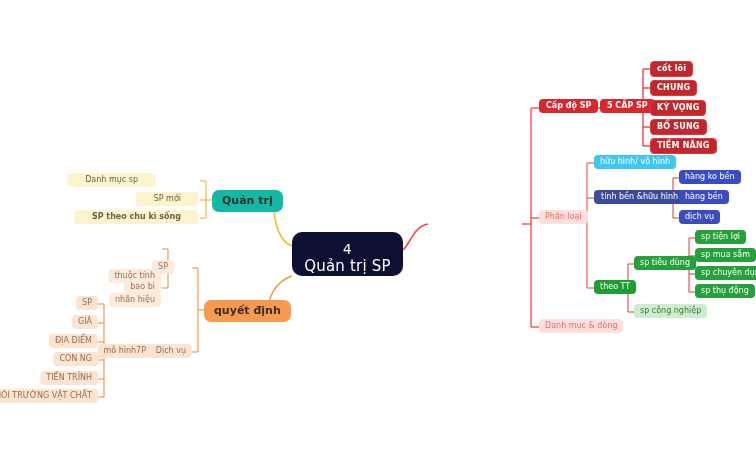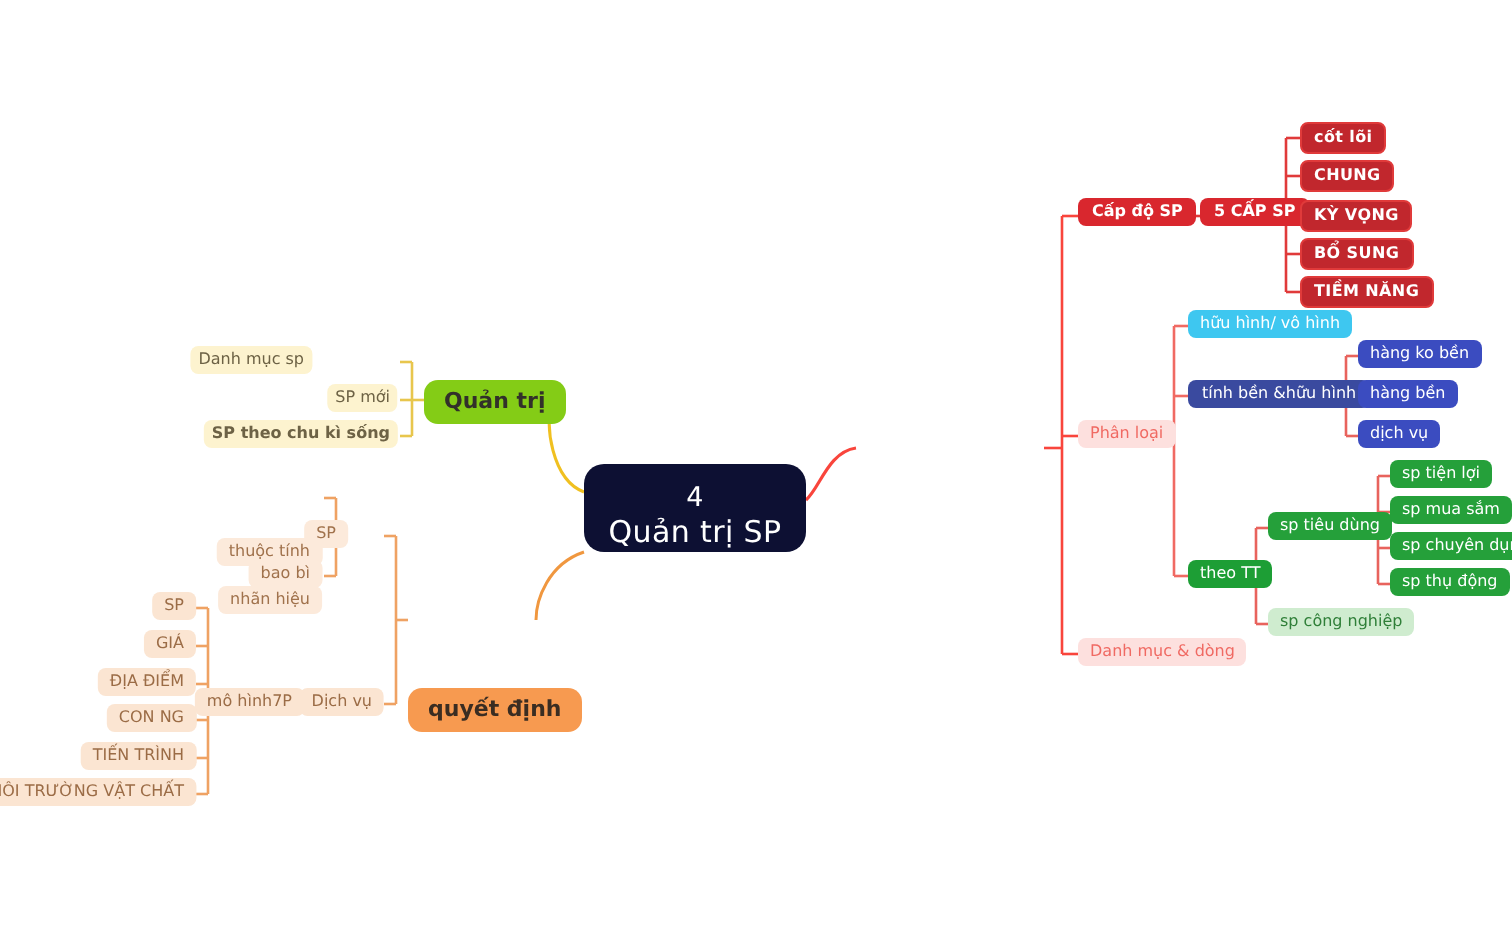--- a/index.html
+++ b/index.html
@@ -44,22 +44,22 @@
   .n-cyan{background:#3ec7f0;color:#ffffff;font-size:8px;border-radius:4px;padding:3px 6px;}
   .n-navy{background:#3a4a9f;color:#ffffff;font-size:8px;border-radius:4px;padding:3px 7px;}
   .n-blue{background:#3b4cc0;color:#ffffff;font-size:8px;border-radius:4px;padding:3px 6px;}
 
   
   .n-green-dark{background:#1d9e35;color:#ffffff;font-size:8px;border-radius:4px;padding:3px 6px;font-weight:normal;}
   .n-green{background:#25a03a;color:#ffffff;font-size:8px;border-radius:4px;padding:3px 6px;}
   .n-green-soft{background:#cfeccf;color:#2f7f38;font-size:8px;border-radius:4px;padding:3px 6px;}
 
   
-  .n-yellow{background:#84cc16;color:#32302a;font-size:11px;font-weight:bold;border-radius:7px;padding:5px 10px;}
-  .n-yellow-soft{background:#fdf3cf;color:#6d6245;font-size:8px;border-radius:4px;padding:3px 4px;}
+  .n-yellow{background:#14b8a6;color:#32302a;font-size:11px;font-weight:bold;border-radius:7px;padding:5px 10px;}
+  .n-yellow-soft{background:#fdf3cf;color:#6d6245;font-size:8px;border-radius:4px;padding:3px 18px;}
 
   
   .n-orange{background:#f79a50;color:#3a2d22;font-size:11px;font-weight:bold;border-radius:7px;padding:5px 10px;}
   .n-orange-soft{background:#fceadb;color:#a0724c;font-size:8px;border-radius:4px;padding:3px 6px;}
   .n-orange-soft2{background:#fbe5d2;color:#9b6c46;font-size:8px;border-radius:4px;padding:3px 6px;}
 </style>
 </head>
 <body>
 
 <div id="canvas">
@@ -229,21 +229,21 @@
   <div class="node n-yellow-soft" style="left:156px;top:173px;transform:translateX(-100%);">
     <span>Danh mục sp</span>
   </div>
   <div class="node n-yellow-soft" style="left:199px;top:192px;transform:translateX(-100%);">
     <span>SP mới</span>
   </div>
   <div class="node n-yellow-soft" style="left:199px;top:210px;transform:translateX(-100%);font-weight:bold;">
     <span>SP theo chu kì sống</span>
   </div>
 
-  <div class="node n-orange" style="left:204px;top:300px;margin-top:44px;">
+  <div class="node n-orange" style="left:204px;top:300px;">
     <span>quyết định</span>
   </div>
 
   <div class="node n-orange-soft" style="left:174px;top:260px;transform:translateX(-100%);">
     <span>SP</span>
   </div>
 
   <div class="node n-orange-soft" style="left:161px;top:241px;transform:translateX(-100%);margin-top:28px;">
     <span>thuộc tính</span>
   </div>

